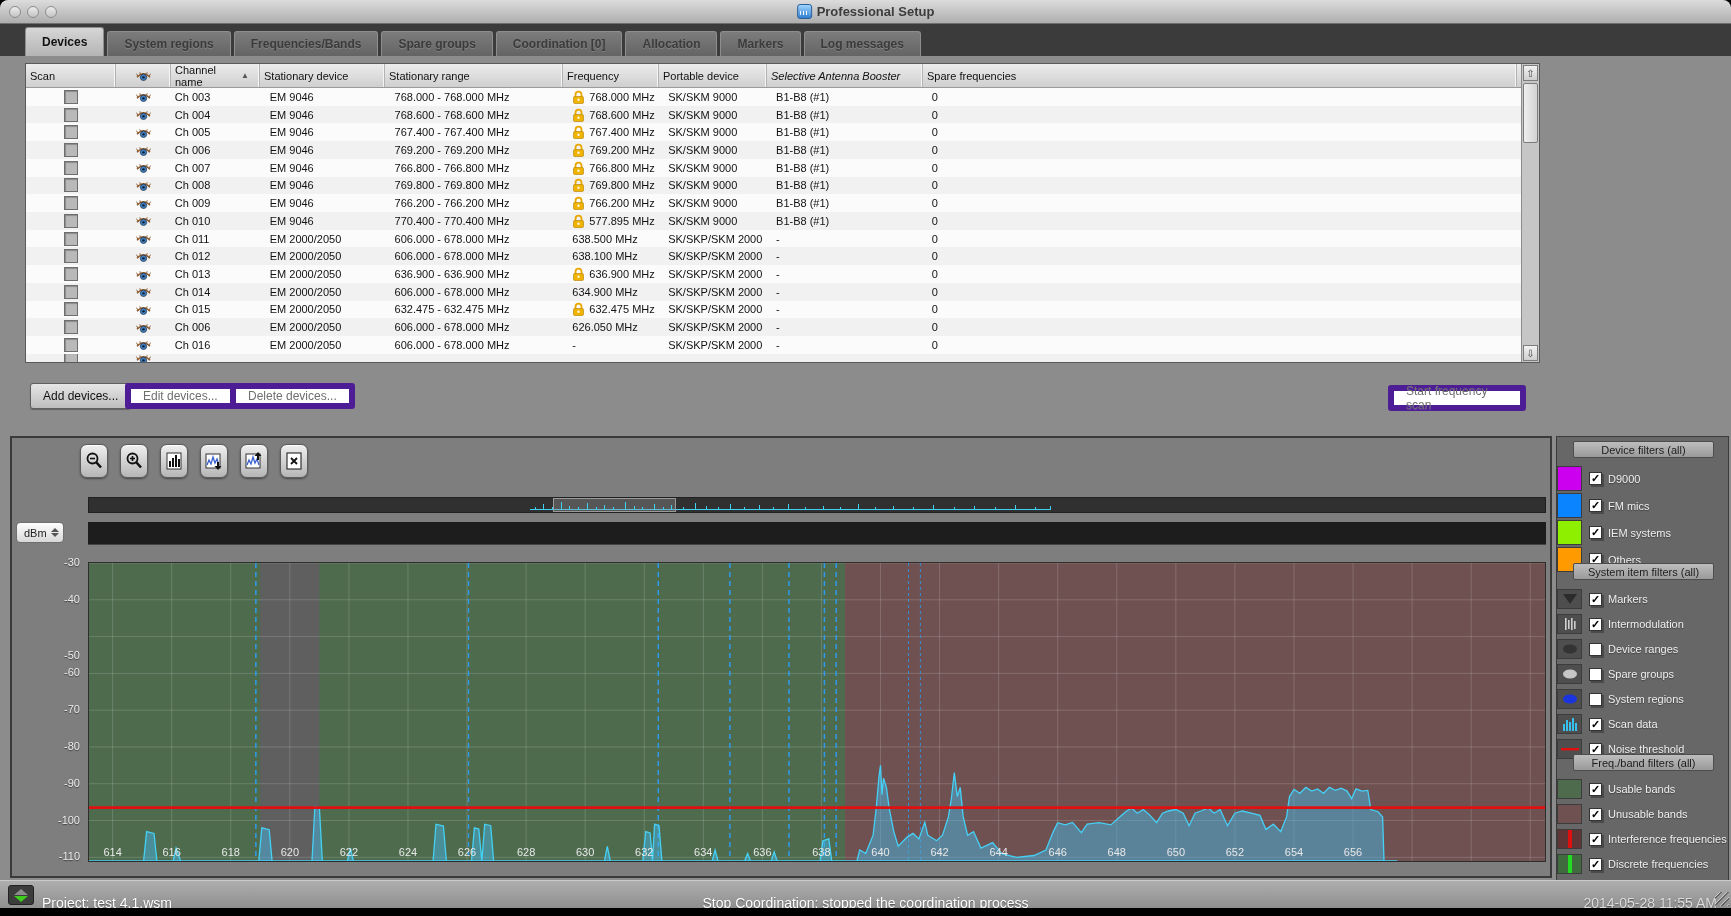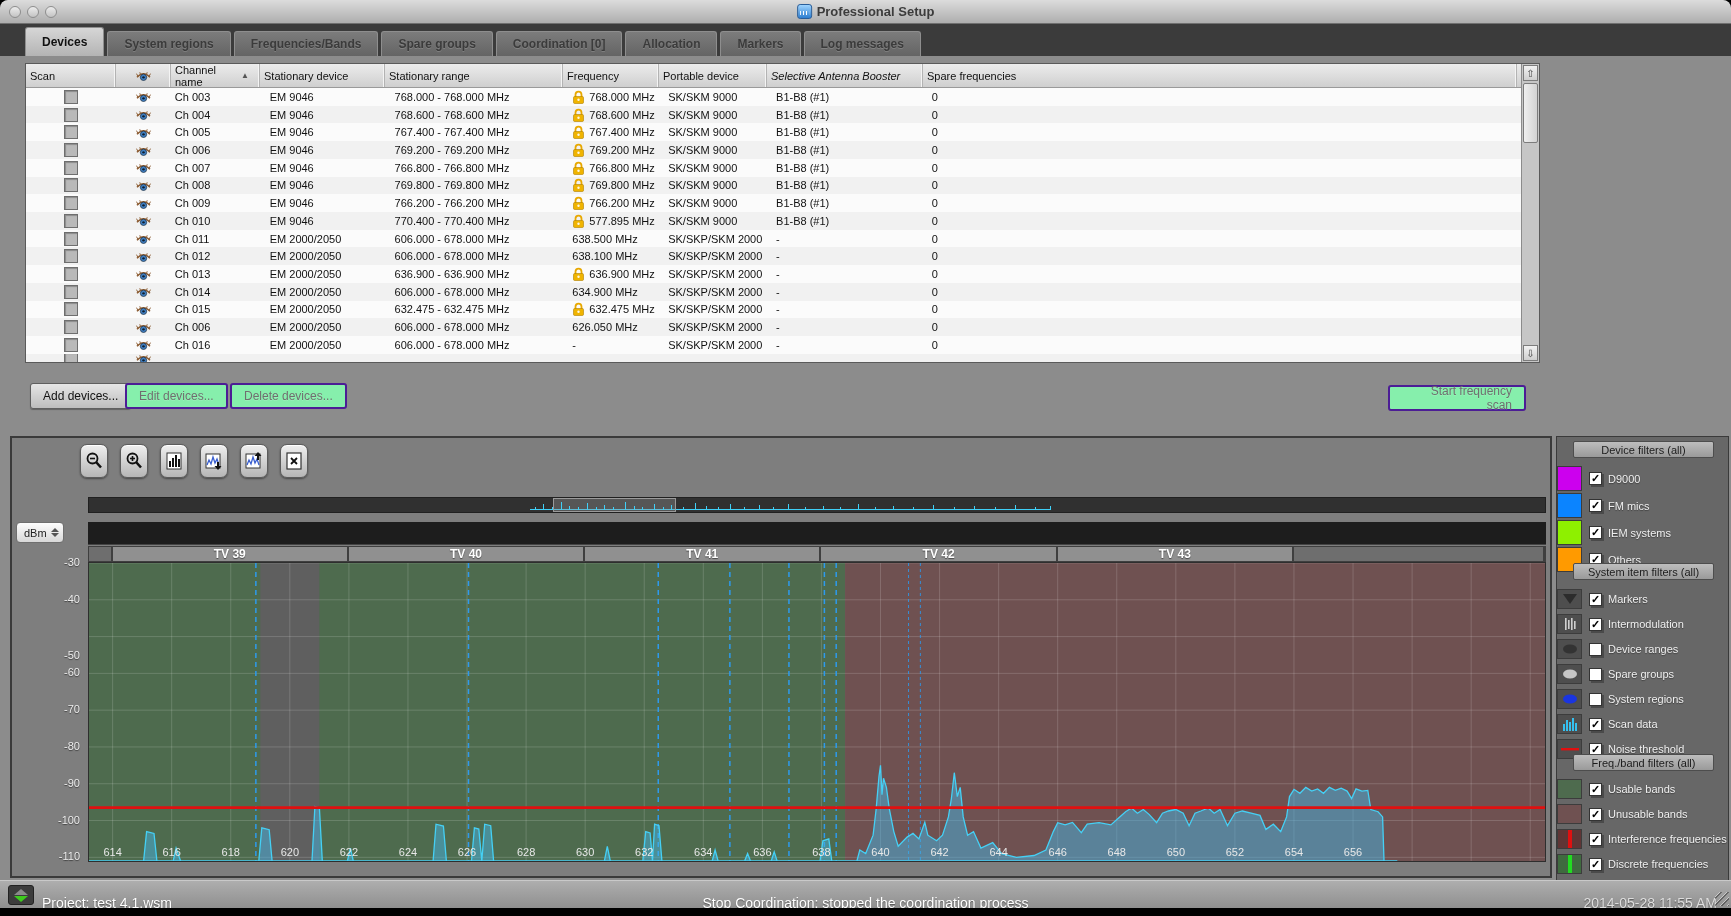--- a/index.html
+++ b/index.html
@@ -41,21 +41,21 @@
   .lock { width:13px; height:14px; margin-right:4px; flex:none; }
   #partial-row { height:10px; overflow:hidden; }
   #vscroll { width:18px; background:#c6c6c6; border-left:1px solid #8b8b8b; position:relative; }
   .sb-btn { position:absolute; left:1px; width:15px; height:16px; background:linear-gradient(#f2f2f2,#cfcfcf); border:1px solid #7c7c7c; font-size:10px; color:#444; display:flex; align-items:center; justify-content:center; }
   #sb-up { top:1px; } #sb-down { bottom:1px; }
   #sb-thumb { position:absolute; left:1px; top:19px; width:15px; height:60px; background:linear-gradient(90deg,#efefef,#d2d2d2); border:1px solid #7c7c7c; border-radius:2px; }
 
   
   .btn { position:absolute; height:26px; padding:0 12px; font-size:12px; border-radius:3px; display:flex; align-items:center; justify-content:center; }
   .btn.enabled { background:linear-gradient(#e6e6e6,#bdbdbd); border:1px solid #5f5f5f; color:#111; box-shadow:0 1px 1px rgba(0,0,0,0.3); }
-  .btn.disabled { background:#86efac; border:2px solid #4c1d95; color:#6f6f6f; text-shadow:0 1px 0 rgba(255,255,255,0.15);text-align:right; }
+  .btn.disabled { background:#ffffff; border:6px solid #4c1d95; color:#6f6f6f; text-shadow:0 1px 0 rgba(255,255,255,0.15); }
 
   
   #chart-panel { position:absolute; left:10px; top:436px; width:1542px; height:442px; background:#7e7e7e; border:2px solid #3a3a3a; }
   #chart-toolbar { position:absolute; left:68px; top:6px; display:flex; gap:12px; }
   .tool-btn { width:28px; height:34px; border-radius:7px; background:linear-gradient(#efefef,#b6b6b6); border:1px solid #5c5c5c;
     box-shadow:0 1px 2px rgba(0,0,0,0.45), inset 0 1px 0 #fff; display:flex; align-items:center; justify-content:center; }
   #overview-strip { position:absolute; left:76px; top:59px; width:1458px; height:16px; background:#303030; border:1px solid #202020; }
   #ov-selection { position:absolute; top:0; height:100%; background:rgba(150,150,150,0.38); border:1px solid #9a9a9a; }
   .ov-spike { position:absolute; bottom:2px; width:1px; background:#3fd0f8; }
   #ov-baseline { position:absolute; bottom:2px; height:1px; background:#3fd0f8; }
@@ -855,39 +855,20 @@
 
     <div id="unit-select">
       <span>dBm</span>
       <span id="unit-stepper">
           <i class="up"></i>
           <i class="dn"></i>
         </span>
     </div>
 
     <div id="band-bar"></div>
-    <div id="tv-row">
-        <div class="tv-seg blank" style="left: 1px; width: 21.6268px;"></div>
-        <div class="tv-seg" style="left: 24.6268px; width: 234.268px;">
-          <span>TV 39</span>
-        </div>
-        <div class="tv-seg" style="left: 260.895px; width: 234.268px;">
-          <span>TV 40</span>
-        </div>
-        <div class="tv-seg" style="left: 497.162px; width: 234.268px;">
-          <span>TV 41</span>
-        </div>
-        <div class="tv-seg" style="left: 733.43px; width: 234.268px;">
-          <span>TV 42</span>
-        </div>
-        <div class="tv-seg" style="left: 969.698px; width: 234.268px;">
-          <span>TV 43</span>
-        </div>
-        <div class="tv-seg blank" style="left: 1205.97px; width: 249.034px;"></div>
-      </div>
 
     <div id="plot-wrap">
         <svg id="plot-svg" viewBox="0 0 1456 298" width="1456" height="298">
           <rect x="0" y="0" width="756.0567951318438" height="298" fill="#4e6b4e"></rect>
           <rect x="756.0567951318438" y="0" width="699.9432048681562" height="298" fill="#6f5151"></rect>
           <rect x="171.29411764705762" y="0" width="59.066937119675515" height="298" fill="#5f5f5f"></rect>
           <line x1="23.626774847868862" y1="0" x2="23.626774847868862" y2="298" stroke="rgba(255,255,255,0.16)" stroke-width="1"></line>
           <line x1="82.69371196754437" y1="0" x2="82.69371196754437" y2="298" stroke="rgba(255,255,255,0.16)" stroke-width="1"></line>
           <line x1="141.7606490872199" y1="0" x2="141.7606490872199" y2="298" stroke="rgba(255,255,255,0.16)" stroke-width="1"></line>
           <line x1="200.82758620689538" y1="0" x2="200.82758620689538" y2="298" stroke="rgba(255,255,255,0.16)" stroke-width="1"></line>

